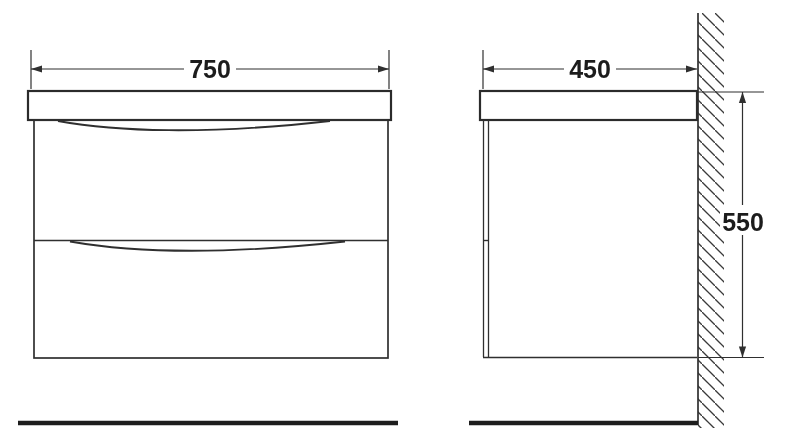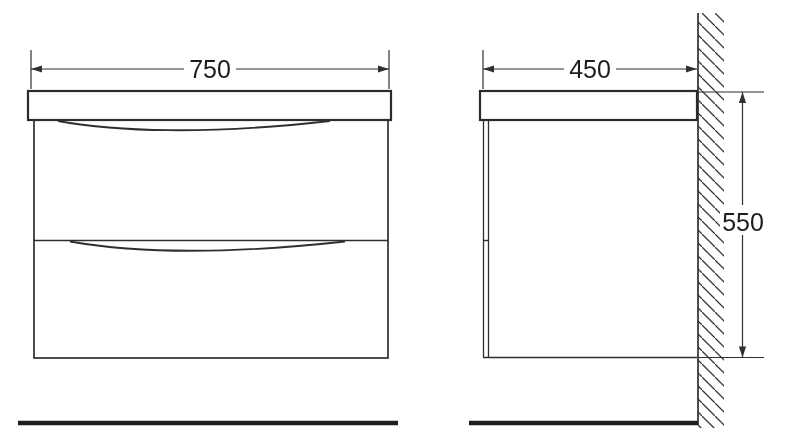--- a/index.html
+++ b/index.html
@@ -6,20 +6,21 @@
     margin: 0;
     padding: 0;
     background: #ffffff;
   }
   .drawing-canvas {
     position: relative;
     width: 800px;
     height: 437px;
     background: #ffffff;
     overflow: hidden;
+    font-weight: bold;
   }
   svg { display: block; }
 
   .outline      { stroke: #2f2f2f; fill: none; }
   .outline-bold { stroke: #2b2b2b; fill: #ffffff; }
   .dim-line     { stroke: #2f2f2f; stroke-width: 1.2; fill: none; }
   .arrow        { fill: #2f2f2f; stroke: none; }
   .hatch-line   { stroke: #3a3a3a; stroke-width: 1.3; }
   .floor        { stroke: #1d1d1d; stroke-width: 4.6; fill: none; }
   .label-bg     { fill: #ffffff; stroke: none; }

